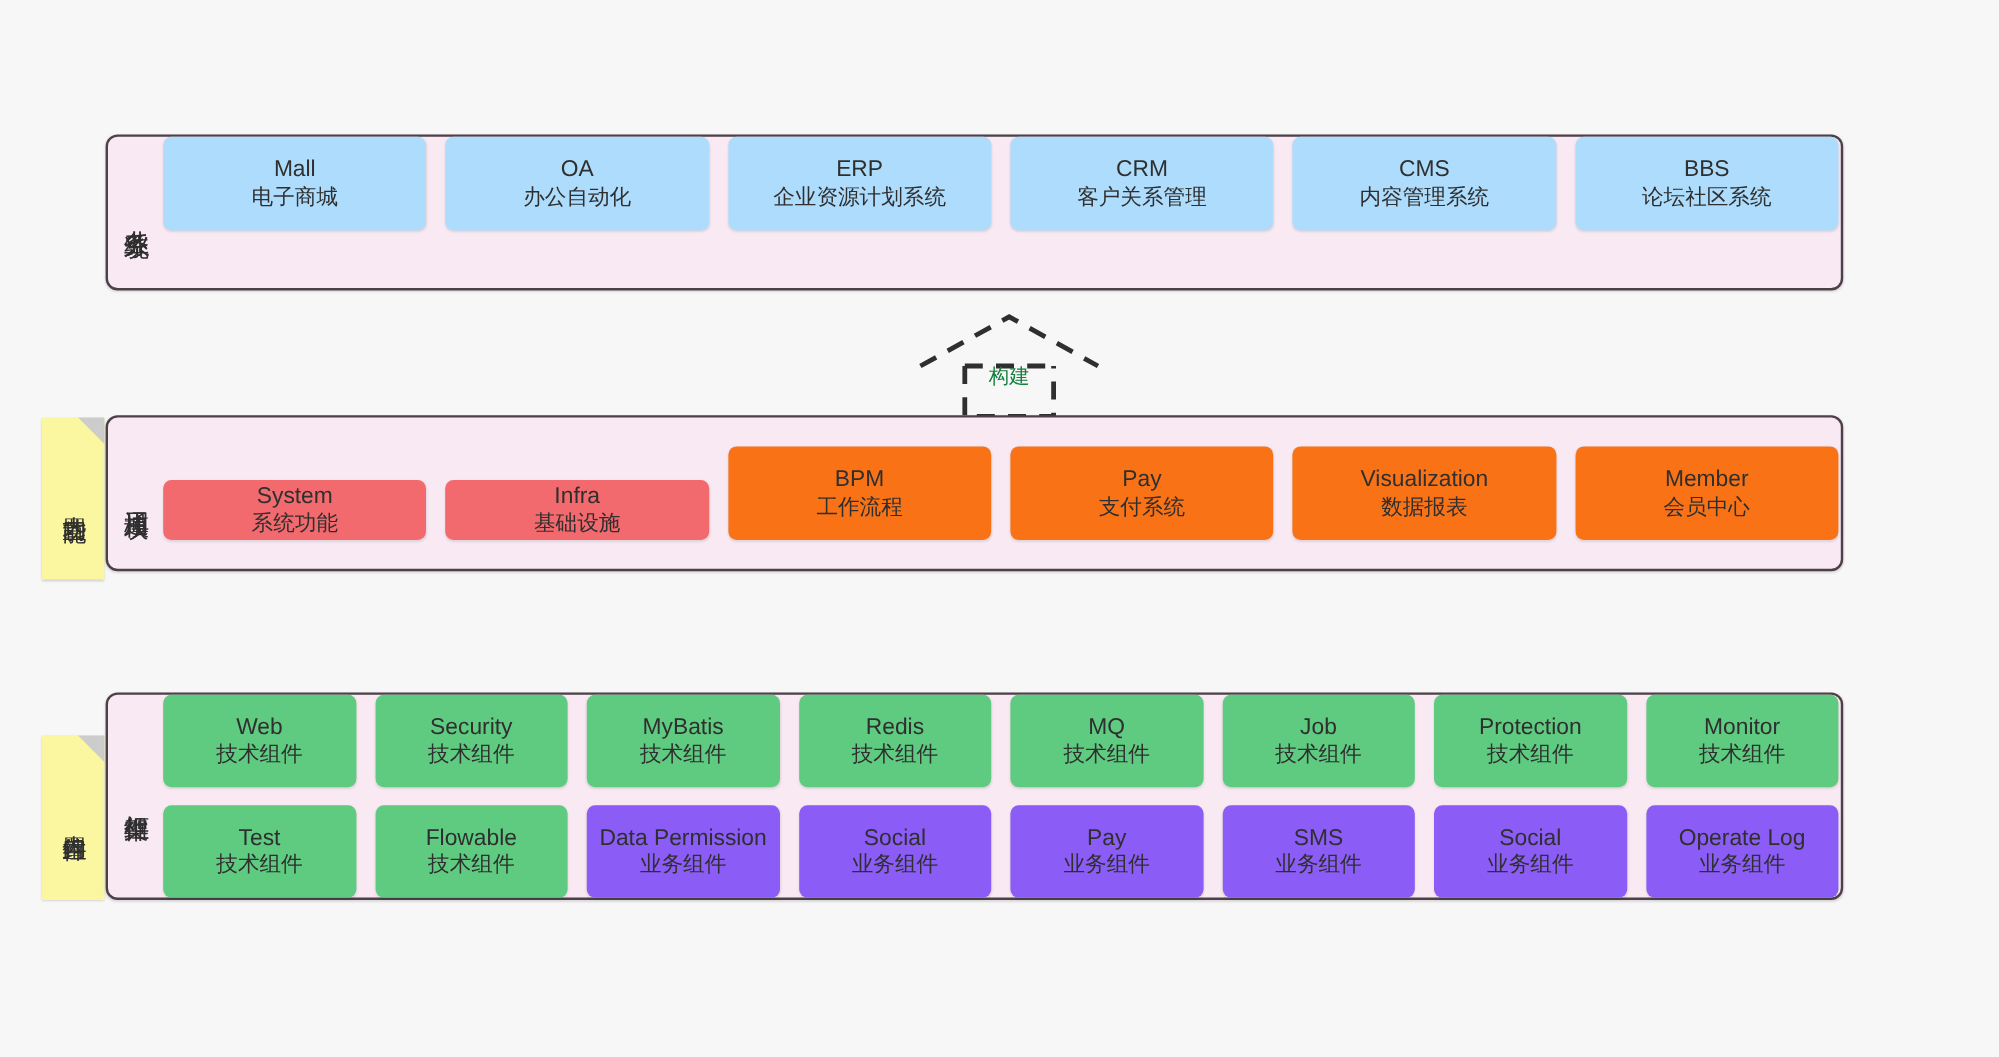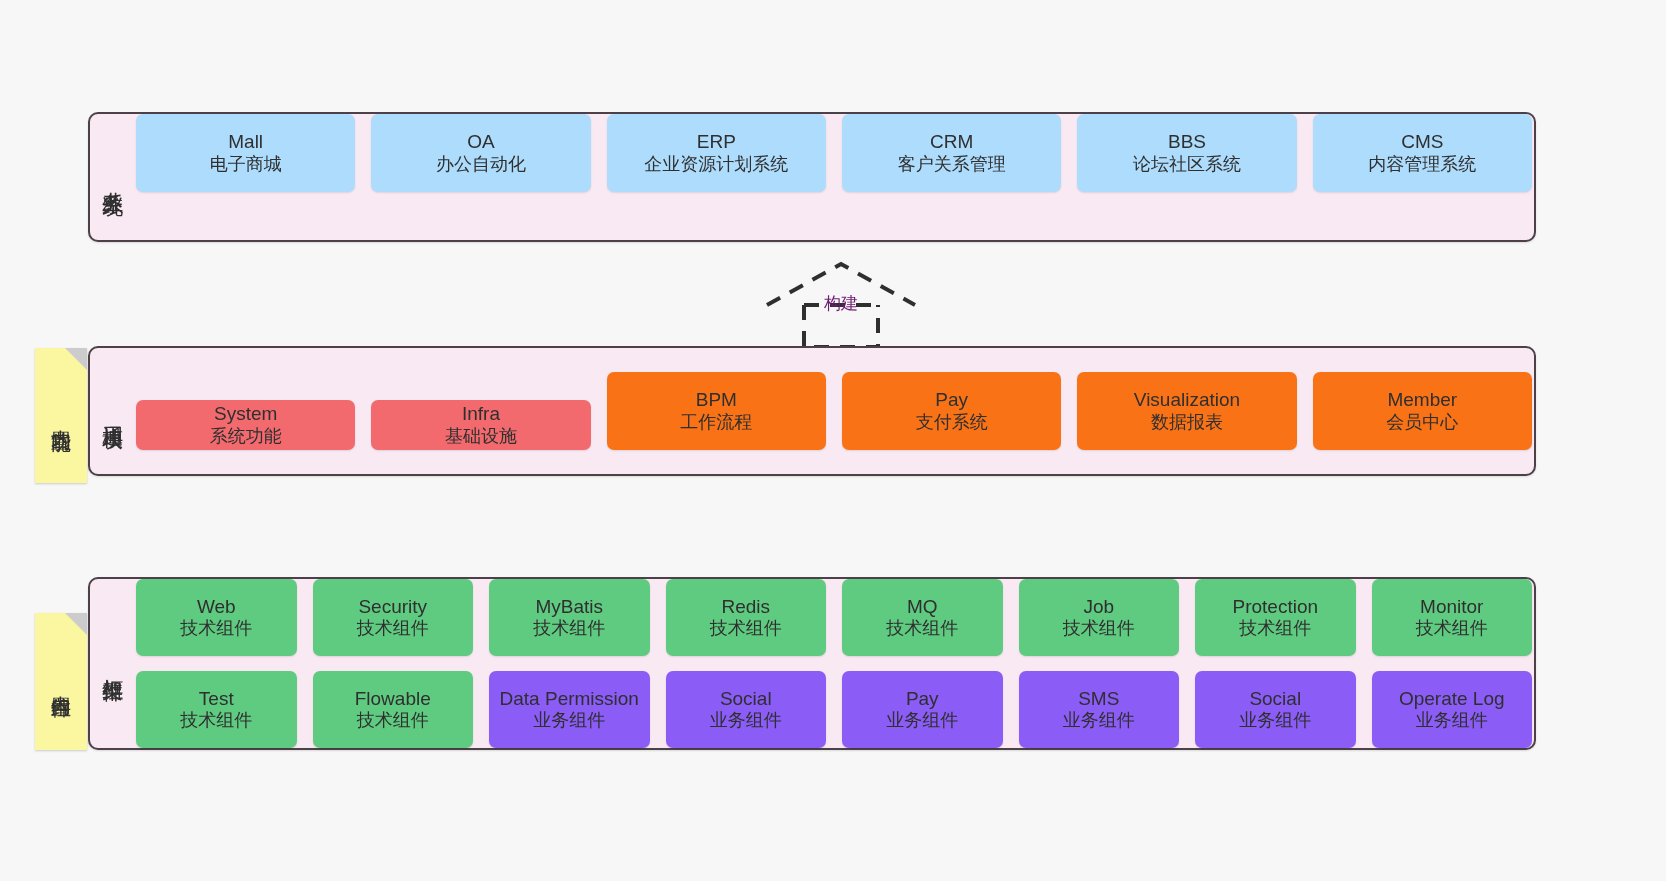--- a/index.html
+++ b/index.html
@@ -134,23 +134,23 @@
     width: 170px;
     height: 95px;
   }
   #connector-build   { left: 756px; top: 256px; }
   #connector-realize { left: 770px; top: 486px; }
   .connector svg { display: block; }
   .connector .conn-label {
     position: absolute;
     left: 50%;
     transform: translateX(-50%);
-    bottom: 36px;
+    bottom: 26px;
     font-size: 17px;
-    color: #701a75;
+    color: #15803d;
     background: transparent;
     white-space: nowrap;
     user-select: none;
   }
 </style>
 </head>
 <body>
 
 <div class="canvas">
 
@@ -168,26 +168,26 @@
         </div>
         <div class="card c-blue">
           <div class="t1">ERP</div>
           <div class="t2">企业资源计划系统</div>
         </div>
         <div class="card c-blue">
           <div class="t1">CRM</div>
           <div class="t2">客户关系管理</div>
         </div>
         <div class="card c-blue">
+          <div class="t1">CMS</div>
+          <div class="t2">内容管理系统</div>
+        </div>
+        <div class="card c-blue">
           <div class="t1">BBS</div>
           <div class="t2">论坛社区系统</div>
-        </div>
-        <div class="card c-blue">
-          <div class="t1">CMS</div>
-          <div class="t2">内容管理系统</div>
         </div>
       </div>
     </div>
   </div>
 
   <div class="connector" id="connector-build">
     <svg width="170" height="95" viewBox="0 0 170 95">
       <polyline points="11,49 85,8 159,49" fill="none" stroke="#2f2f2f" stroke-width="4" stroke-dasharray="15,11" stroke-linecap="butt"></polyline>
       <polyline points="48,49 122,49" fill="none" stroke="#2f2f2f" stroke-width="4" stroke-dasharray="15,11"></polyline>
       <polyline points="48,49 48,91 122,91 122,49" fill="none" stroke="#2f2f2f" stroke-width="4" stroke-dasharray="15,11"></polyline>

